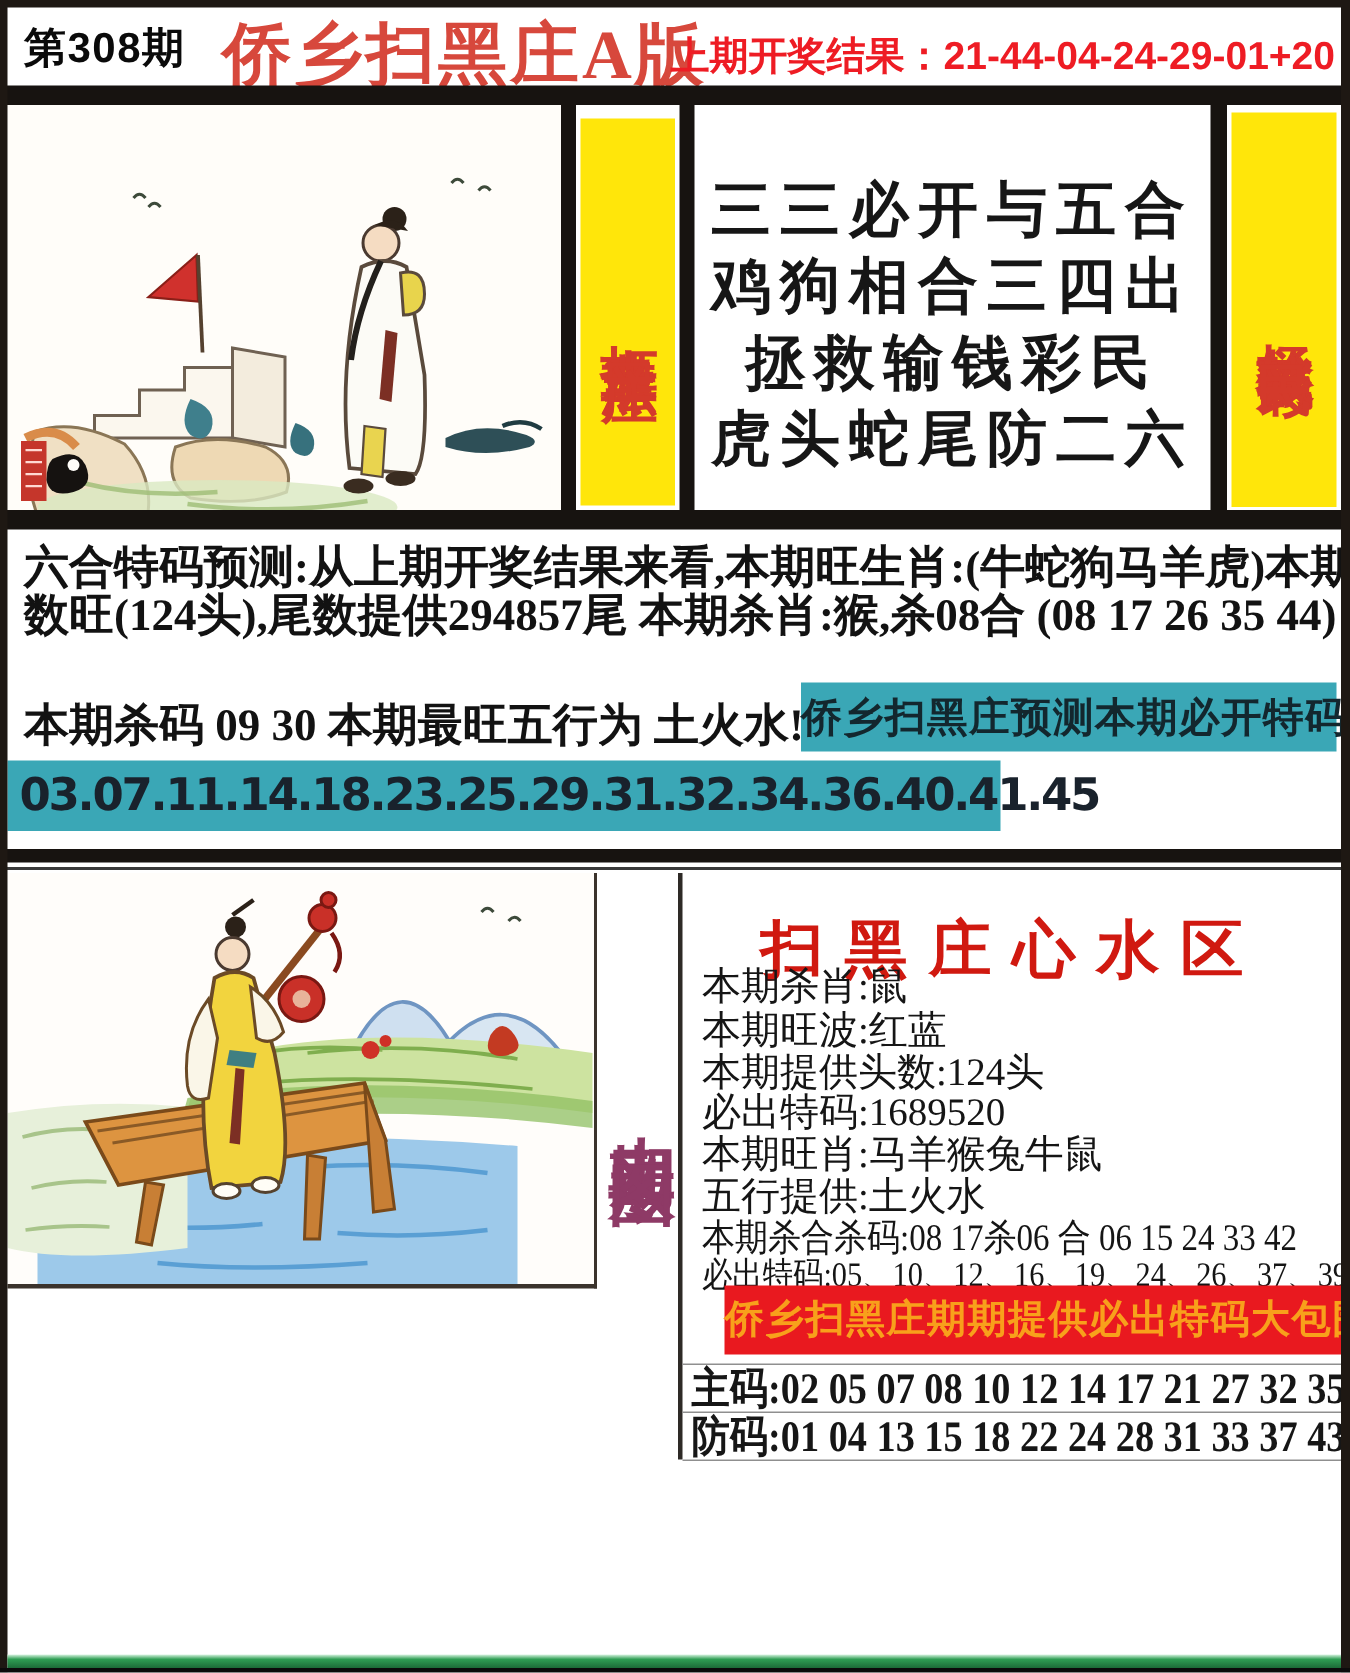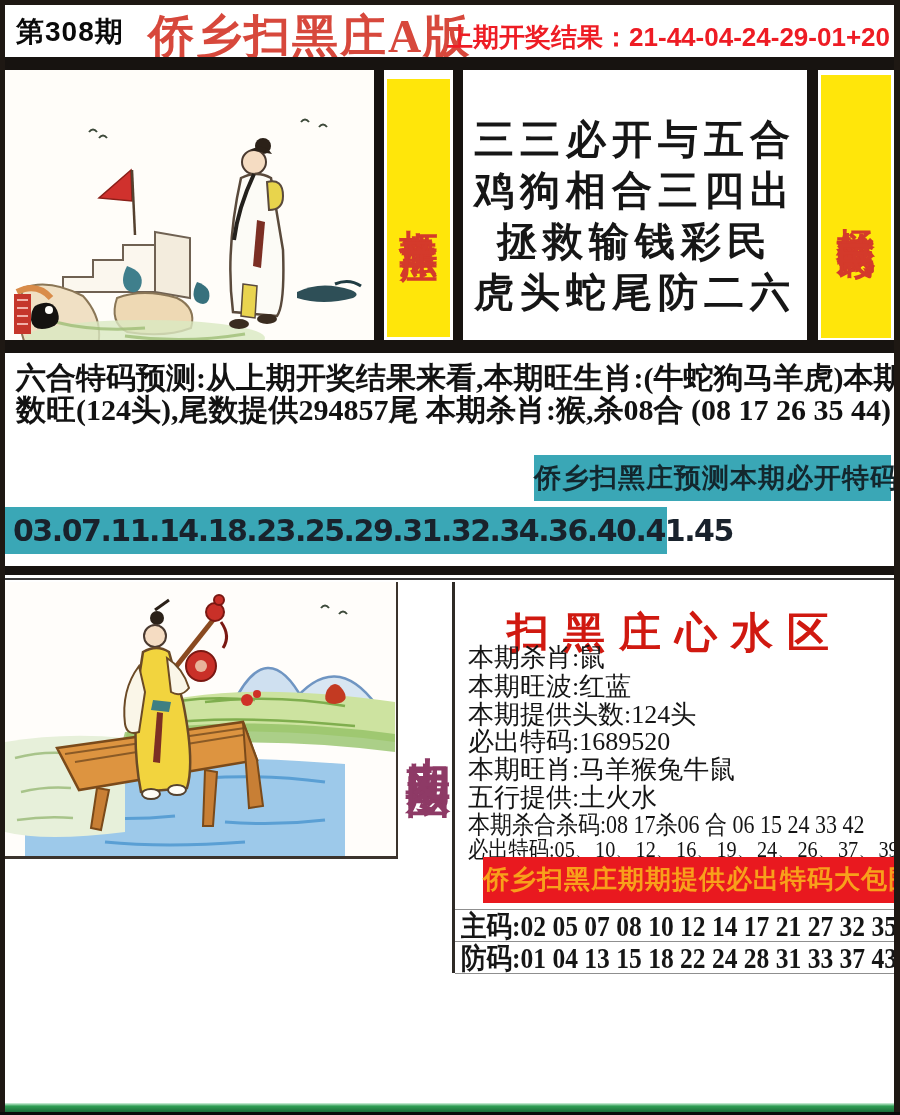--- a/index.html
+++ b/index.html
@@ -146,20 +146,21 @@
   </div>
   <div class="abs vbar3"></div>
   <div class="abs ycell-r">
     <div class="vbanner noselect">拯救输钱彩民</div>
   </div>
 
   <div class="abs band band-b"></div>
 
   <div class="abs pline pline1">六合特码预测:从上期开奖结果来看,本期旺生肖:(牛蛇狗马羊虎)本期头</div>
   <div class="abs pline pline2">数旺(124头),尾数提供294857尾 本期杀肖:猴,杀08合 (08 17 26 35 44)</div>
+  <div class="abs pline pline3">本期杀码 09 30 本期最旺五行为 土火水!</div>
   <div class="abs chip">侨乡扫黑庄预测本期必开特码</div>
   <div class="abs numbar">
     <span>03.07.11.14.18.23.25.29.31.32.34.36.40.41.45</span>
   </div>
 
   <div class="abs divider-a"></div>
   <div class="abs divider-b"></div>
 
   <div class="abs illo2">
     <svg width="391" height="274" viewBox="0 0 391 274">

